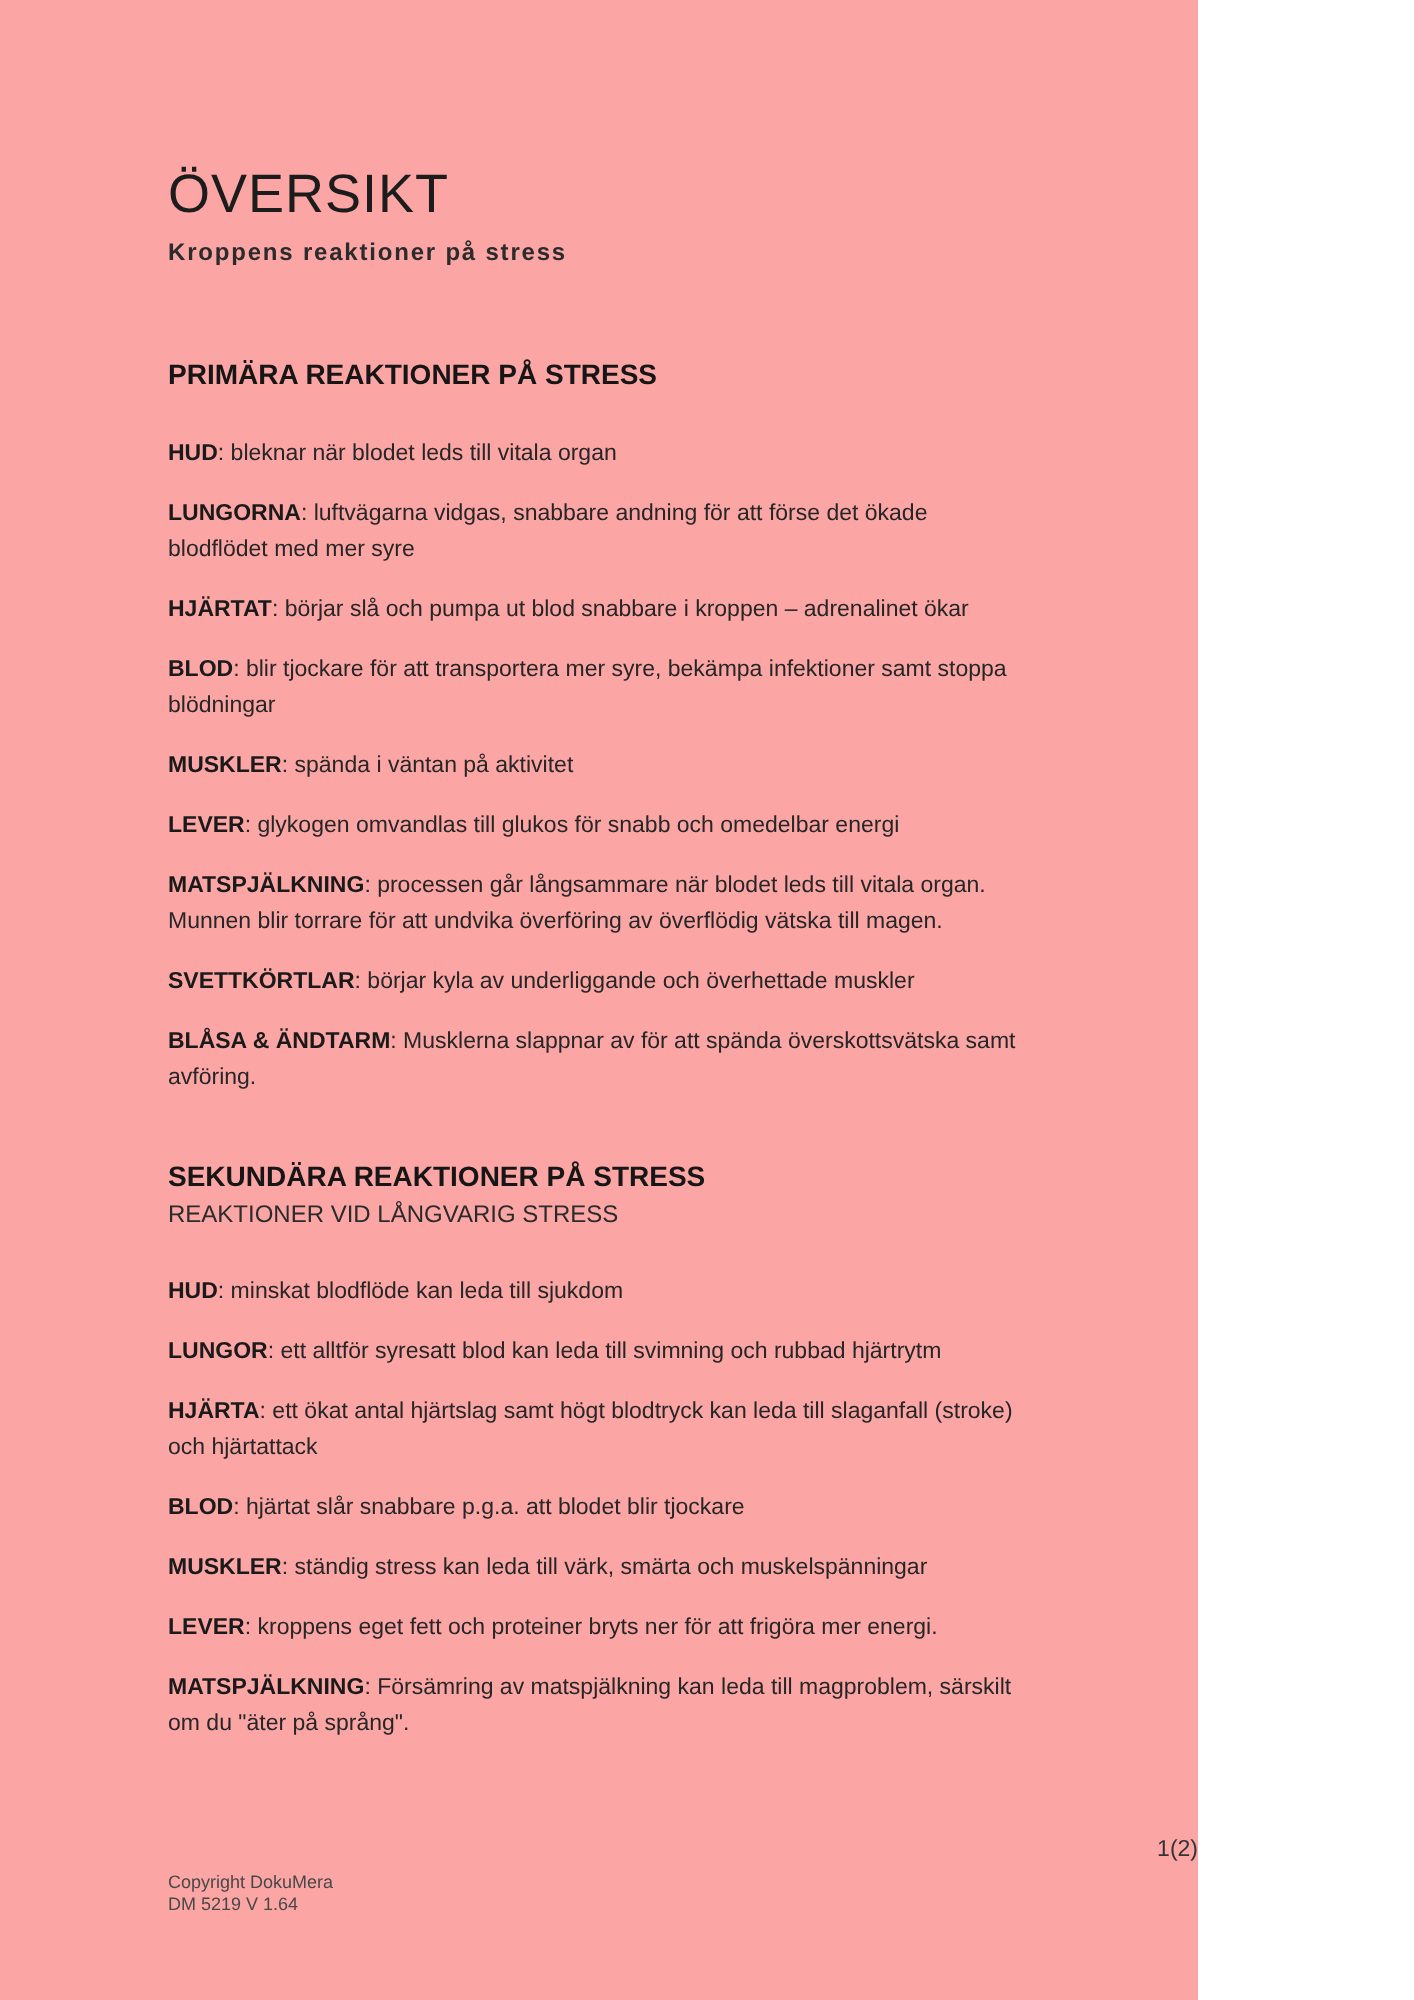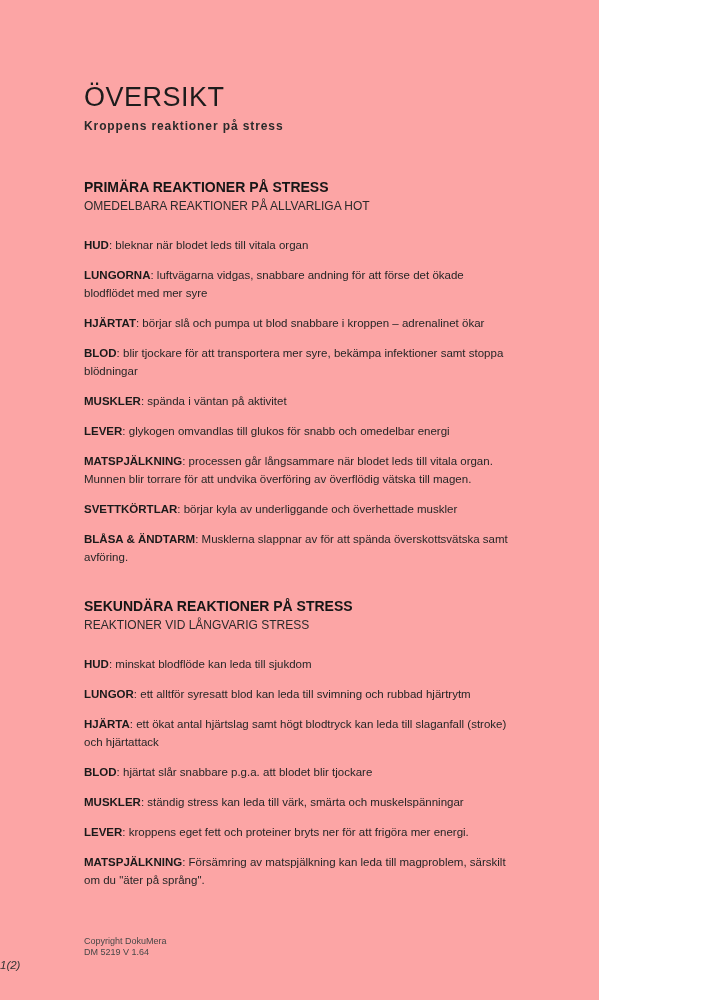--- a/index.html
+++ b/index.html
@@ -52,28 +52,27 @@
     margin: 0 0 12px 0;
     font-size: 11.5px;
     line-height: 18px;
     max-width: 516px;
     color: #262626;
   }
   .item b { font-weight: 700; color: #1a1a1a; }
 
   .page-number {
     position: absolute;
-    top: 958px;
+    top: 918px;
     left: 0;
     width: 100%;
-    text-align: left;
+    text-align: right;
     font-size: 11.5px;
     line-height: 14px;
     color: #333333;
-    font-style: italic;
   }
   .copyright {
     position: absolute;
     top: 936px;
     left: 84px;
     font-size: 9px;
     line-height: 11px;
     color: #484848;
   }
 </style>
@@ -81,21 +80,20 @@
 <body>
 
 <div class="page">
   <div class="content">
 
     <h1 class="doc-title">ÖVERSIKT</h1>
     <div class="doc-subtitle">Kroppens reaktioner på stress</div>
 
     <section class="section section-first">
       <h2 class="section-heading">PRIMÄRA REAKTIONER PÅ STRESS</h2>
-      <div class="section-subheading">OMEDELBARA REAKTIONER PÅ ALLVARLIGA HOT</div>
       <div class="items">
         <p class="item"><b>HUD</b><span>: bleknar när blodet leds till vitala organ</span></p>
         <p class="item"><b>LUNGORNA</b><span>: luftvägarna vidgas, snabbare andning för att förse det ökade blodflödet med mer syre</span></p>
         <p class="item"><b>HJÄRTAT</b><span>: börjar slå och pumpa ut blod snabbare i kroppen – adrenalinet ökar</span></p>
         <p class="item"><b>BLOD</b><span>: blir tjockare för att transportera mer syre, bekämpa infektioner samt stoppa blödningar</span></p>
         <p class="item"><b>MUSKLER</b><span>: spända i väntan på aktivitet</span></p>
         <p class="item"><b>LEVER</b><span>: glykogen omvandlas till glukos för snabb och omedelbar energi</span></p>
         <p class="item"><b>MATSPJÄLKNING</b><span>: processen går långsammare när blodet leds till vitala organ. Munnen blir torrare för att undvika överföring av överflödig vätska till magen.</span></p>
         <p class="item"><b>SVETTKÖRTLAR</b><span>: börjar kyla av underliggande och överhettade muskler</span></p>
         <p class="item"><b>BLÅSA &amp; ÄNDTARM</b><span>: Musklerna slappnar av för att spända överskottsvätska samt avföring.</span></p>

